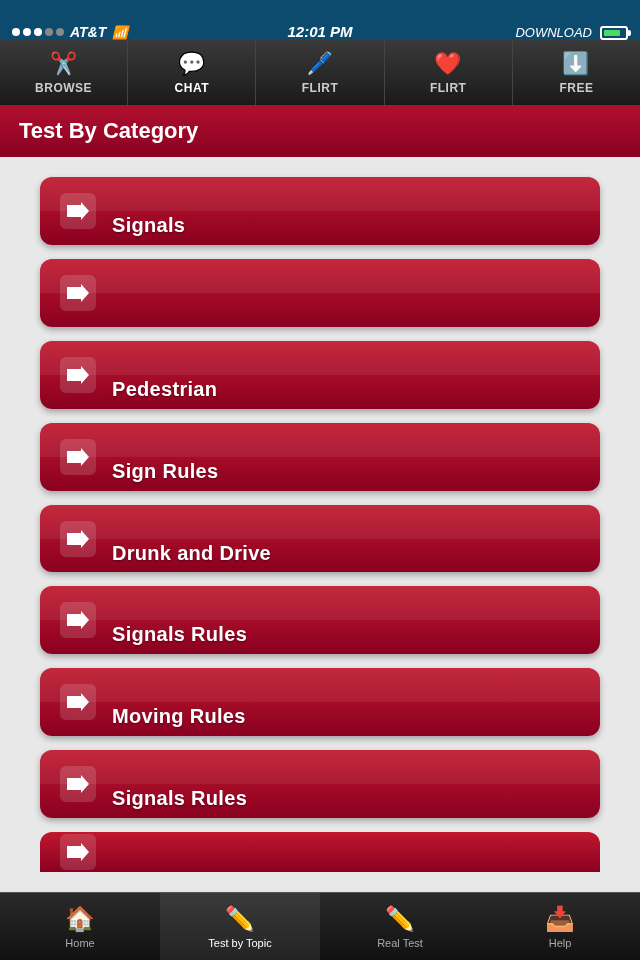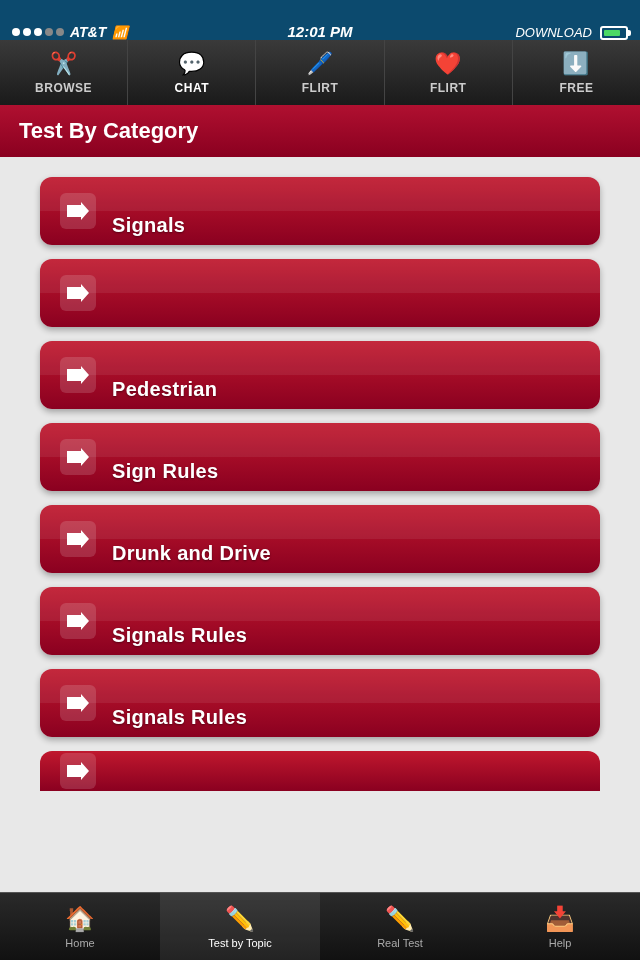--- a/index.html
+++ b/index.html
@@ -323,20 +323,28 @@
 
   <button class="category-btn">
     <div class="arrow-icon">
       <svg width="22" height="18" viewBox="0 0 22 18">
         <polygon points="0,3 14,3 14,0 22,9 14,18 14,15 0,15"></polygon>
       </svg>
     </div>
     <span class="btn-label">Signals Rules</span>
   </button>
 
+  <button class="category-btn">
+    <div class="arrow-icon">
+      <svg width="22" height="18" viewBox="0 0 22 18">
+        <polygon points="0,3 14,3 14,0 22,9 14,18 14,15 0,15"></polygon>
+      </svg>
+    </div>
+    <span class="btn-label">Moving Rules</span>
+  </button>
 
   <button class="category-btn">
     <div class="arrow-icon">
       <svg width="22" height="18" viewBox="0 0 22 18">
         <polygon points="0,3 14,3 14,0 22,9 14,18 14,15 0,15"></polygon>
       </svg>
     </div>
     <span class="btn-label">Signals Rules</span>
   </button>
 

